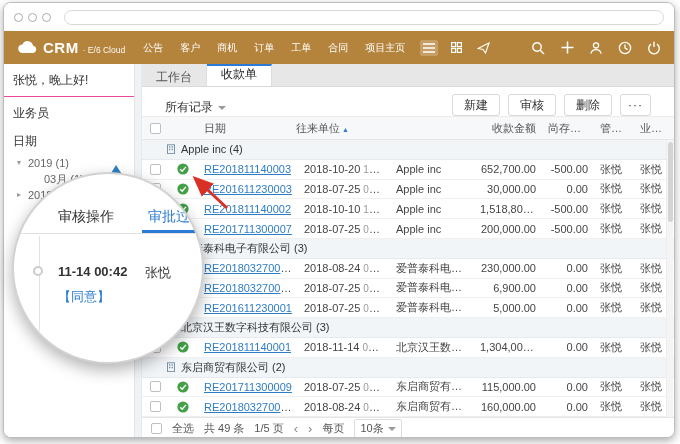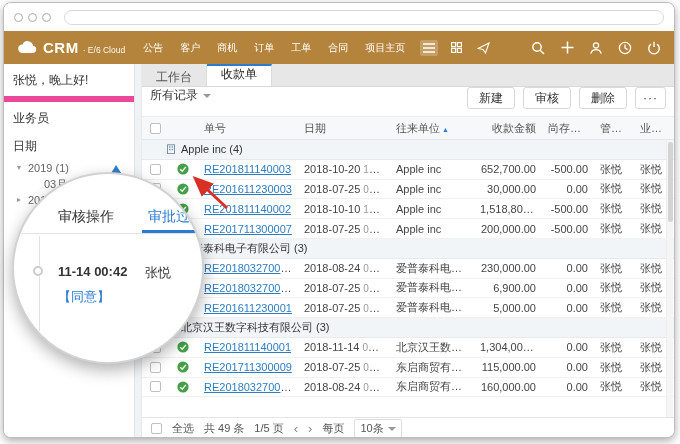--- a/index.html
+++ b/index.html
@@ -22,34 +22,34 @@
   .menu { display:flex; gap:17px; margin-left:18px; font-size:10px; }
   .menu-item { cursor:pointer; }
   .viewicons { display:flex; gap:9px; margin-left:15px; align-items:center; }
   .vicon { width:18px; height:16px; display:flex; align-items:center; justify-content:center; cursor:pointer; }
   .vicon.active { background:rgba(255,255,255,.22); border-radius:2px; }
   .appicons { margin-left:auto; display:flex; gap:13px; align-items:center; }
   .aicon { width:16px; height:16px; display:flex; align-items:center; justify-content:center; cursor:pointer; }
   
   .content { display:flex; height:375px; }
   .sidebar { width:131px; border-right:1px solid #e4e4e4; background:#fff; flex:none; }
-  .greeting { padding:8px 9px 7px; border-bottom:6px solid #ec4899; font-size:12px; color:#333; }
+  .greeting { padding:8px 9px 7px; border-bottom:1px solid #ec4899; font-size:12px; color:#333; }
   .side-section { padding:8px 9px 3px; font-size:12px; color:#333; }
   .tree { font-size:11px; color:#666; padding-top:2px; }
   .tree-item { display:flex; align-items:center; gap:3px; padding:2px 4px 2px 13px; cursor:pointer; line-height:12px; }
   .tree-item.indent-2 { padding-left:29px; }
   .tree-arrow { color:#999; font-size:8px; width:8px; flex:none; }
   .strip { width:7px; background:#f0f3f5; border-right:1px solid #e7eaec; flex:none; }
   .main { flex:1; display:flex; flex-direction:column; position:relative; min-width:0; }
   
   .tabbar { height:23px; background:#e7e7e7; border-bottom:1px solid #d9d9d9; display:flex; font-size:12px; color:#555; flex:none; }
   .tab { padding:0 14px; display:flex; align-items:center; gap:5px; cursor:pointer; border-right:1px solid #dcdcdc;flex-direction:column; }
   .tab.active { background:#fff; color:#222; border-top:2px solid var(--tab_underline,#2b7bd4); }
   
-  .toolbar { height:30px; display:flex; align-items:flex-start; padding:0 8px; background:#fff;
+  .toolbar { height:30px; display:flex; align-items:flex-end; padding:0 23px; background:#fff;
     border-bottom:1px solid #ececec; gap:8px; flex:none; }
   .filter { font-size:12px; color:#333; display:flex; align-items:center; gap:5px; cursor:pointer; }
   .caret { width:0; height:0; border-left:4px solid transparent; border-right:4px solid transparent; border-top:4px solid #999; }
   .spacer { flex:1; }
   .searchbox { display:flex; align-items:center; border:1px solid #d9d9d9; border-radius:3px; height:22px; background:#fff; }
   .seg { width:18px; height:100%; display:flex; align-items:center; justify-content:center; cursor:pointer; }
   .seg.l { border-right:1px solid #ebebeb; }
   .seg.r { border-left:1px solid #ebebeb; }
   .searchbox input { border:none; outline:none; width:76px; font-size:11px; padding:0 5px; color:#333; font-family:inherit; }
   .searchbox input::placeholder { color:#aaa; }
@@ -242,21 +242,20 @@
         <button class="btn">审核</button>
         <button class="btn">删除</button>
         <button class="btn more">···</button>
       </div>
 
       <div class="thead">
         <div class="th c-chk">
             <span class="cb"></span>
           </div>
         <div class="th c-st"></div>
-      <div class="th c-no">单号</div>
           <div class="th c-dt">日期</div>
           <div class="th c-pt">往来单位<span class="sort">▲</span></div>
           <div class="th c-am">收款金额</div>
           <div class="th c-rm">尚存资金</div>
           <div class="th c-mg">管理人</div>
           <div class="th c-sl">业务员</div>
         </div>
 
       <div class="tbody">
           <div class="row group-row">
@@ -447,20 +446,32 @@
                 </svg>
               </span>
             </span>
             <span class="cell c-no"><a class="lnk">RE201811140001</a></span>
             <span class="cell c-dt">2018-11-14 <i class="tm">00:11</i></span>
             <span class="cell c-pt">北京汉王数字科技有限...</span>
             <span class="cell c-am">1,304,000.00</span>
             <span class="cell c-rm">0.00</span>
             <span class="cell c-mg">张悦</span>
             <span class="cell c-sl">张悦</span>
+          </div>
+          <div class="row group-row">
+            <span class="bld">
+              <svg width="10" height="10" viewBox="0 0 10 10">
+                <rect x="1.5" y="0.8" width="7" height="8.8" fill="none" stroke="#7a93a8"></rect>
+                <rect x="3" y="2.3" width="1.4" height="1.4" fill="#7a93a8"></rect>
+                <rect x="5.6" y="2.3" width="1.4" height="1.4" fill="#7a93a8"></rect>
+                <rect x="3" y="4.8" width="1.4" height="1.4" fill="#7a93a8"></rect>
+                <rect x="5.6" y="4.8" width="1.4" height="1.4" fill="#7a93a8"></rect>
+              </svg>
+            </span>
+            <span class="group-name">东启商贸有限公司 (2)</span>
           </div>
           <div class="row data-row">
             <span class="cell c-chk">
               <span class="cb"></span>
             </span>
             <span class="cell c-st">
               <span class="ok">
                 <svg width="12" height="12" viewBox="0 0 12 12">
                   <circle cx="6" cy="6" r="5.6" fill="#43A047"></circle>
                   <path d="M3.2 6.3 L5.2 8.2 L8.9 3.9" stroke="#fff" stroke-width="1.4" fill="none"></path>

